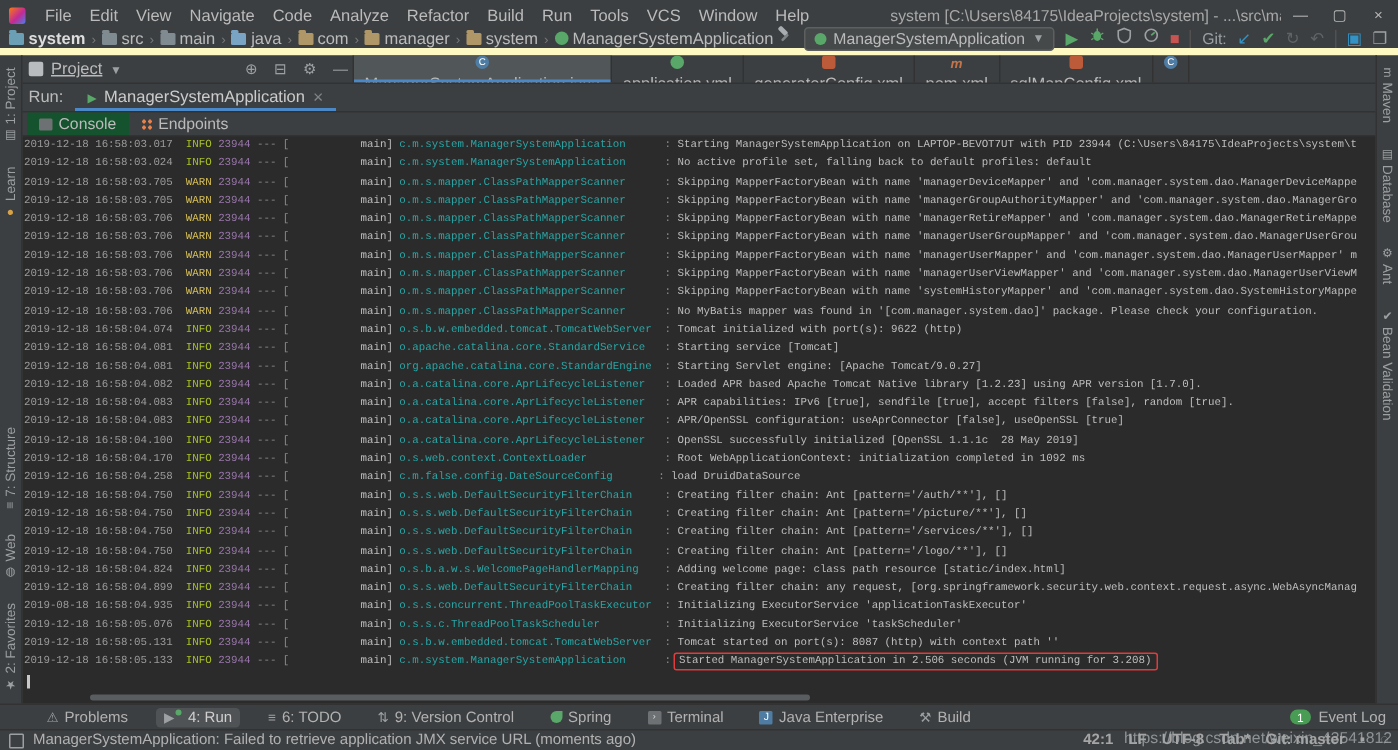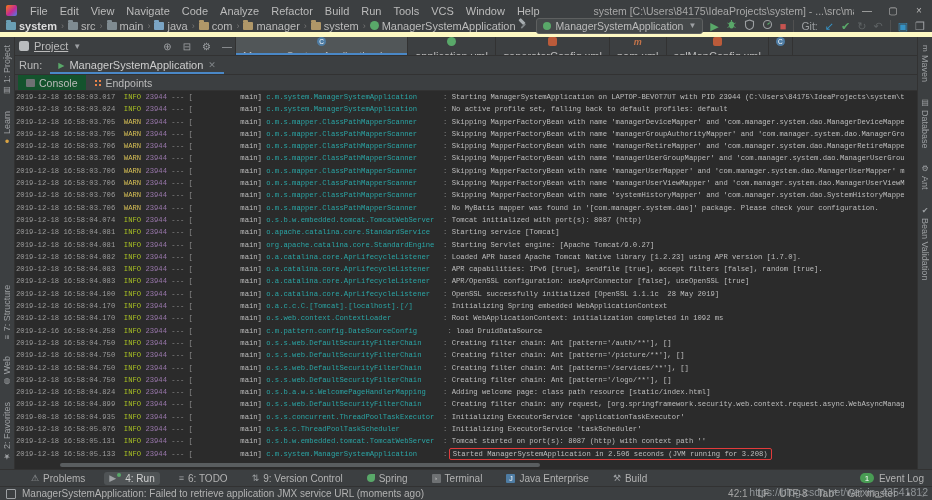--- a/index.html
+++ b/index.html
@@ -131,21 +131,21 @@
   .gdot{width:4px;height:4px;border-radius:50%;background:#59a869;display:inline-block;margin-left:-3px;margin-top:-6px;}
   .eventlog{margin-left:auto;display:flex;align-items:center;gap:5px;color:#b2b2b2;}
   .ebadge{min-width:10px;height:10px;border-radius:5px;background:#499c54;color:#fff;font-size:8px;
           display:inline-flex;align-items:center;justify-content:center;padding:0 2px;}
 
   
   .sbar{position:absolute;top:486px;left:0;right:0;height:14px;background:#3c3f41;border-top:1px solid #323232;
         box-sizing:border-box;display:flex;align-items:center;font-size:10px;color:#b2b2b2;padding:0 6px;gap:6px;}
   .sq-ico{width:8px;height:8px;border:1px solid #9da0a3;border-radius:1px;display:inline-block;}
   .smsg{white-space:nowrap;overflow:hidden;}
-  .sright{margin-left:auto;display:flex;gap:10px;color:#a5a5a5;white-space:nowrap;}
+  .sright{margin-left:auto;display:flex;gap:10px;color:#a5a5a5;white-space:nowrap;font-weight:bold;}
   .watermark{position:absolute;right:4px;bottom:2px;font-size:10.5px;color:#a2a7ab;opacity:.8;z-index:20;pointer-events:none;}
 </style>
 </head>
 <body>
 
 <div class="app">
 
   <div class="titlebar">
     <span class="idea-logo"></span>
     <nav class="menus">
@@ -348,30 +348,29 @@
       <div class="ln"><span class="c-time">2019-12-18 16:58:03.017</span><span class="c-info">  INFO</span><span class="c-pid"> 23944</span><span class="c-dim"> --- [</span><span class="c-thr">           main] </span><span class="c-lg">c.m.system.ManagerSystemApplication     </span><span class="c-dim"> : </span><span class="c-msg">Starting ManagerSystemApplication on LAPTOP-BEVOT7UT with PID 23944 (C:\Users\84175\IdeaProjects\system\t</span></div>
       <div class="ln"><span class="c-time">2019-12-18 16:58:03.024</span><span class="c-info">  INFO</span><span class="c-pid"> 23944</span><span class="c-dim"> --- [</span><span class="c-thr">           main] </span><span class="c-lg">c.m.system.ManagerSystemApplication     </span><span class="c-dim"> : </span><span class="c-msg">No active profile set, falling back to default profiles: default</span></div>
       <div class="ln"><span class="c-time">2019-12-18 16:58:03.705</span><span class="c-warn">  WARN</span><span class="c-pid"> 23944</span><span class="c-dim"> --- [</span><span class="c-thr">           main] </span><span class="c-lg">o.m.s.mapper.ClassPathMapperScanner     </span><span class="c-dim"> : </span><span class="c-msg">Skipping MapperFactoryBean with name 'managerDeviceMapper' and 'com.manager.system.dao.ManagerDeviceMappe</span></div>
       <div class="ln"><span class="c-time">2019-12-18 16:58:03.705</span><span class="c-warn">  WARN</span><span class="c-pid"> 23944</span><span class="c-dim"> --- [</span><span class="c-thr">           main] </span><span class="c-lg">o.m.s.mapper.ClassPathMapperScanner     </span><span class="c-dim"> : </span><span class="c-msg">Skipping MapperFactoryBean with name 'managerGroupAuthorityMapper' and 'com.manager.system.dao.ManagerGro</span></div>
       <div class="ln"><span class="c-time">2019-12-18 16:58:03.706</span><span class="c-warn">  WARN</span><span class="c-pid"> 23944</span><span class="c-dim"> --- [</span><span class="c-thr">           main] </span><span class="c-lg">o.m.s.mapper.ClassPathMapperScanner     </span><span class="c-dim"> : </span><span class="c-msg">Skipping MapperFactoryBean with name 'managerRetireMapper' and 'com.manager.system.dao.ManagerRetireMappe</span></div>
       <div class="ln"><span class="c-time">2019-12-18 16:58:03.706</span><span class="c-warn">  WARN</span><span class="c-pid"> 23944</span><span class="c-dim"> --- [</span><span class="c-thr">           main] </span><span class="c-lg">o.m.s.mapper.ClassPathMapperScanner     </span><span class="c-dim"> : </span><span class="c-msg">Skipping MapperFactoryBean with name 'managerUserGroupMapper' and 'com.manager.system.dao.ManagerUserGrou</span></div>
       <div class="ln"><span class="c-time">2019-12-18 16:58:03.706</span><span class="c-warn">  WARN</span><span class="c-pid"> 23944</span><span class="c-dim"> --- [</span><span class="c-thr">           main] </span><span class="c-lg">o.m.s.mapper.ClassPathMapperScanner     </span><span class="c-dim"> : </span><span class="c-msg">Skipping MapperFactoryBean with name 'managerUserMapper' and 'com.manager.system.dao.ManagerUserMapper' m</span></div>
       <div class="ln"><span class="c-time">2019-12-18 16:58:03.706</span><span class="c-warn">  WARN</span><span class="c-pid"> 23944</span><span class="c-dim"> --- [</span><span class="c-thr">           main] </span><span class="c-lg">o.m.s.mapper.ClassPathMapperScanner     </span><span class="c-dim"> : </span><span class="c-msg">Skipping MapperFactoryBean with name 'managerUserViewMapper' and 'com.manager.system.dao.ManagerUserViewM</span></div>
       <div class="ln"><span class="c-time">2019-12-18 16:58:03.706</span><span class="c-warn">  WARN</span><span class="c-pid"> 23944</span><span class="c-dim"> --- [</span><span class="c-thr">           main] </span><span class="c-lg">o.m.s.mapper.ClassPathMapperScanner     </span><span class="c-dim"> : </span><span class="c-msg">Skipping MapperFactoryBean with name 'systemHistoryMapper' and 'com.manager.system.dao.SystemHistoryMappe</span></div>
       <div class="ln"><span class="c-time">2019-12-18 16:58:03.706</span><span class="c-warn">  WARN</span><span class="c-pid"> 23944</span><span class="c-dim"> --- [</span><span class="c-thr">           main] </span><span class="c-lg">o.m.s.mapper.ClassPathMapperScanner     </span><span class="c-dim"> : </span><span class="c-msg">No MyBatis mapper was found in '[com.manager.system.dao]' package. Please check your configuration.</span></div>
-      <div class="ln"><span class="c-time">2019-12-18 16:58:04.074</span><span class="c-info">  INFO</span><span class="c-pid"> 23944</span><span class="c-dim"> --- [</span><span class="c-thr">           main] </span><span class="c-lg">o.s.b.w.embedded.tomcat.TomcatWebServer </span><span class="c-dim"> : </span><span class="c-msg">Tomcat initialized with port(s): 8087 (http)</span></div>
+      <div class="ln"><span class="c-time">2019-12-18 16:58:04.074</span><span class="c-info">  INFO</span><span class="c-pid"> 23944</span><span class="c-dim"> --- [</span><span class="c-thr">           main] </span><span class="c-lg">o.s.b.w.embedded.tomcat.TomcatWebServer </span><span class="c-dim"> : </span><span class="c-msg">Tomcat initialized with port(s): 9622 (http)</span></div>
       <div class="ln"><span class="c-time">2019-12-18 16:58:04.081</span><span class="c-info">  INFO</span><span class="c-pid"> 23944</span><span class="c-dim"> --- [</span><span class="c-thr">           main] </span><span class="c-lg">o.apache.catalina.core.StandardService  </span><span class="c-dim"> : </span><span class="c-msg">Starting service [Tomcat]</span></div>
       <div class="ln"><span class="c-time">2019-12-18 16:58:04.081</span><span class="c-info">  INFO</span><span class="c-pid"> 23944</span><span class="c-dim"> --- [</span><span class="c-thr">           main] </span><span class="c-lg">org.apache.catalina.core.StandardEngine </span><span class="c-dim"> : </span><span class="c-msg">Starting Servlet engine: [Apache Tomcat/9.0.27]</span></div>
       <div class="ln"><span class="c-time">2019-12-18 16:58:04.082</span><span class="c-info">  INFO</span><span class="c-pid"> 23944</span><span class="c-dim"> --- [</span><span class="c-thr">           main] </span><span class="c-lg">o.a.catalina.core.AprLifecycleListener  </span><span class="c-dim"> : </span><span class="c-msg">Loaded APR based Apache Tomcat Native library [1.2.23] using APR version [1.7.0].</span></div>
       <div class="ln"><span class="c-time">2019-12-18 16:58:04.083</span><span class="c-info">  INFO</span><span class="c-pid"> 23944</span><span class="c-dim"> --- [</span><span class="c-thr">           main] </span><span class="c-lg">o.a.catalina.core.AprLifecycleListener  </span><span class="c-dim"> : </span><span class="c-msg">APR capabilities: IPv6 [true], sendfile [true], accept filters [false], random [true].</span></div>
       <div class="ln"><span class="c-time">2019-12-18 16:58:04.083</span><span class="c-info">  INFO</span><span class="c-pid"> 23944</span><span class="c-dim"> --- [</span><span class="c-thr">           main] </span><span class="c-lg">o.a.catalina.core.AprLifecycleListener  </span><span class="c-dim"> : </span><span class="c-msg">APR/OpenSSL configuration: useAprConnector [false], useOpenSSL [true]</span></div>
       <div class="ln"><span class="c-time">2019-12-18 16:58:04.100</span><span class="c-info">  INFO</span><span class="c-pid"> 23944</span><span class="c-dim"> --- [</span><span class="c-thr">           main] </span><span class="c-lg">o.a.catalina.core.AprLifecycleListener  </span><span class="c-dim"> : </span><span class="c-msg">OpenSSL successfully initialized [OpenSSL 1.1.1c  28 May 2019]</span></div>
-      <div class="ln"><span class="c-time">2019-12-18 16:58:04.170</span><span class="c-info">  INFO</span><span class="c-pid"> 23944</span><span class="c-dim"> --- [</span><span class="c-thr">           main] </span><span class="c-lg">o.a.c.c.C.[Tomcat].[localhost].[/]      </span><span class="c-dim"> : </span><span class="c-msg">Initializing Spring embedded WebApplicationContext</span></div>
       <div class="ln"><span class="c-time">2019-12-18 16:58:04.170</span><span class="c-info">  INFO</span><span class="c-pid"> 23944</span><span class="c-dim"> --- [</span><span class="c-thr">           main] </span><span class="c-lg">o.s.web.context.ContextLoader           </span><span class="c-dim"> : </span><span class="c-msg">Root WebApplicationContext: initialization completed in 1092 ms</span></div>
-      <div class="ln"><span class="c-time">2019-12-16 16:58:04.258</span><span class="c-info">  INFO</span><span class="c-pid"> 23944</span><span class="c-dim"> --- [</span><span class="c-thr">           main] </span><span class="c-lg">c.m.pattern.config.DateSourceConfig      </span><span class="c-dim"> : </span><span class="c-msg">load DruidDataSource</span></div>
+      <div class="ln"><span class="c-time">2019-12-16 16:58:04.258</span><span class="c-info">  INFO</span><span class="c-pid"> 23944</span><span class="c-dim"> --- [</span><span class="c-thr">           main] </span><span class="c-lg">c.m.false.config.DateSourceConfig      </span><span class="c-dim"> : </span><span class="c-msg">load DruidDataSource</span></div>
       <div class="ln"><span class="c-time">2019-12-18 16:58:04.750</span><span class="c-info">  INFO</span><span class="c-pid"> 23944</span><span class="c-dim"> --- [</span><span class="c-thr">           main] </span><span class="c-lg">o.s.s.web.DefaultSecurityFilterChain    </span><span class="c-dim"> : </span><span class="c-msg">Creating filter chain: Ant [pattern='/auth/**'], []</span></div>
       <div class="ln"><span class="c-time">2019-12-18 16:58:04.750</span><span class="c-info">  INFO</span><span class="c-pid"> 23944</span><span class="c-dim"> --- [</span><span class="c-thr">           main] </span><span class="c-lg">o.s.s.web.DefaultSecurityFilterChain    </span><span class="c-dim"> : </span><span class="c-msg">Creating filter chain: Ant [pattern='/picture/**'], []</span></div>
       <div class="ln"><span class="c-time">2019-12-18 16:58:04.750</span><span class="c-info">  INFO</span><span class="c-pid"> 23944</span><span class="c-dim"> --- [</span><span class="c-thr">           main] </span><span class="c-lg">o.s.s.web.DefaultSecurityFilterChain    </span><span class="c-dim"> : </span><span class="c-msg">Creating filter chain: Ant [pattern='/services/**'], []</span></div>
       <div class="ln"><span class="c-time">2019-12-18 16:58:04.750</span><span class="c-info">  INFO</span><span class="c-pid"> 23944</span><span class="c-dim"> --- [</span><span class="c-thr">           main] </span><span class="c-lg">o.s.s.web.DefaultSecurityFilterChain    </span><span class="c-dim"> : </span><span class="c-msg">Creating filter chain: Ant [pattern='/logo/**'], []</span></div>
       <div class="ln"><span class="c-time">2019-12-18 16:58:04.824</span><span class="c-info">  INFO</span><span class="c-pid"> 23944</span><span class="c-dim"> --- [</span><span class="c-thr">           main] </span><span class="c-lg">o.s.b.a.w.s.WelcomePageHandlerMapping   </span><span class="c-dim"> : </span><span class="c-msg">Adding welcome page: class path resource [static/index.html]</span></div>
       <div class="ln"><span class="c-time">2019-12-18 16:58:04.899</span><span class="c-info">  INFO</span><span class="c-pid"> 23944</span><span class="c-dim"> --- [</span><span class="c-thr">           main] </span><span class="c-lg">o.s.s.web.DefaultSecurityFilterChain    </span><span class="c-dim"> : </span><span class="c-msg">Creating filter chain: any request, [org.springframework.security.web.context.request.async.WebAsyncManag</span></div>
       <div class="ln"><span class="c-time">2019-08-18 16:58:04.935</span><span class="c-info">  INFO</span><span class="c-pid"> 23944</span><span class="c-dim"> --- [</span><span class="c-thr">           main] </span><span class="c-lg">o.s.s.concurrent.ThreadPoolTaskExecutor </span><span class="c-dim"> : </span><span class="c-msg">Initializing ExecutorService 'applicationTaskExecutor'</span></div>
       <div class="ln"><span class="c-time">2019-12-18 16:58:05.076</span><span class="c-info">  INFO</span><span class="c-pid"> 23944</span><span class="c-dim"> --- [</span><span class="c-thr">           main] </span><span class="c-lg">o.s.s.c.ThreadPoolTaskScheduler         </span><span class="c-dim"> : </span><span class="c-msg">Initializing ExecutorService 'taskScheduler'</span></div>
       <div class="ln"><span class="c-time">2019-12-18 16:58:05.131</span><span class="c-info">  INFO</span><span class="c-pid"> 23944</span><span class="c-dim"> --- [</span><span class="c-thr">           main] </span><span class="c-lg">o.s.b.w.embedded.tomcat.TomcatWebServer </span><span class="c-dim"> : </span><span class="c-msg">Tomcat started on port(s): 8087 (http) with context path ''</span></div>
       <div class="ln"><span class="c-time">2019-12-18 16:58:05.133</span><span class="c-info">  INFO</span><span class="c-pid"> 23944</span><span class="c-dim"> --- [</span><span class="c-thr">           main] </span><span class="c-lg">c.m.system.ManagerSystemApplication     </span><span class="c-dim"> : </span><span class="c-msg hlbox">Started ManagerSystemApplication in 2.506 seconds (JVM running for 3.208)</span></div>

